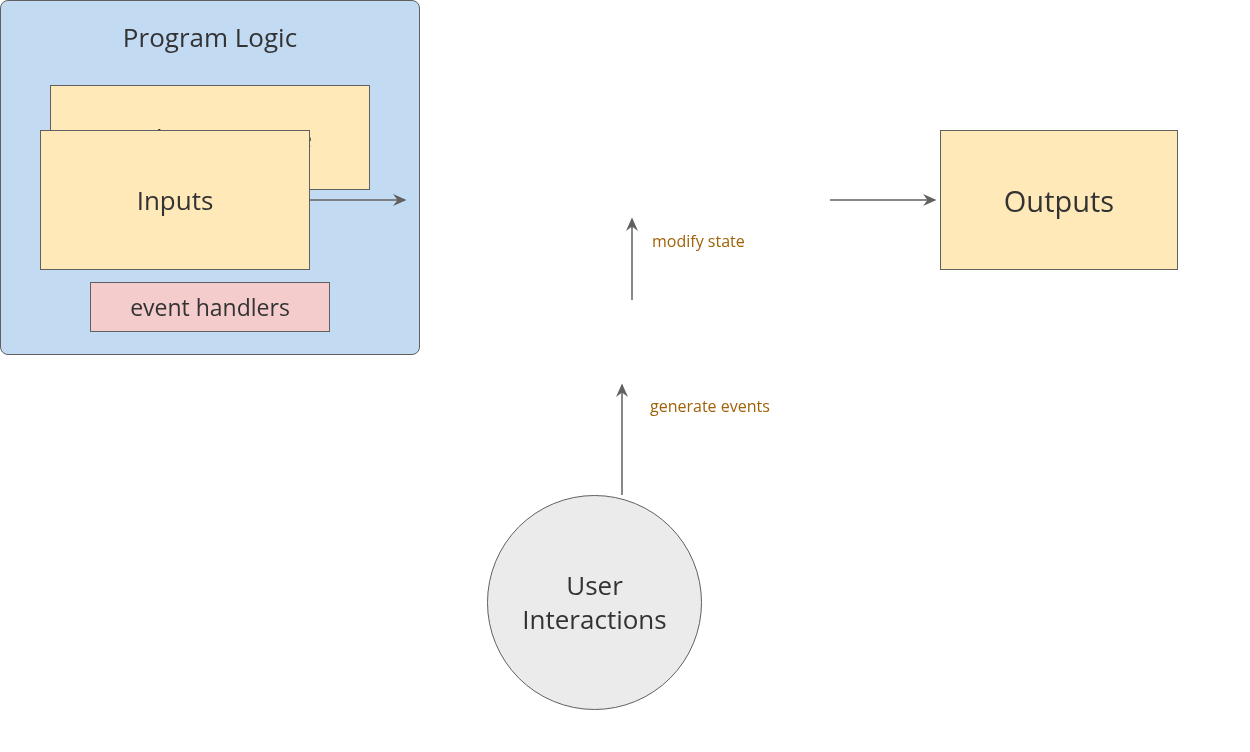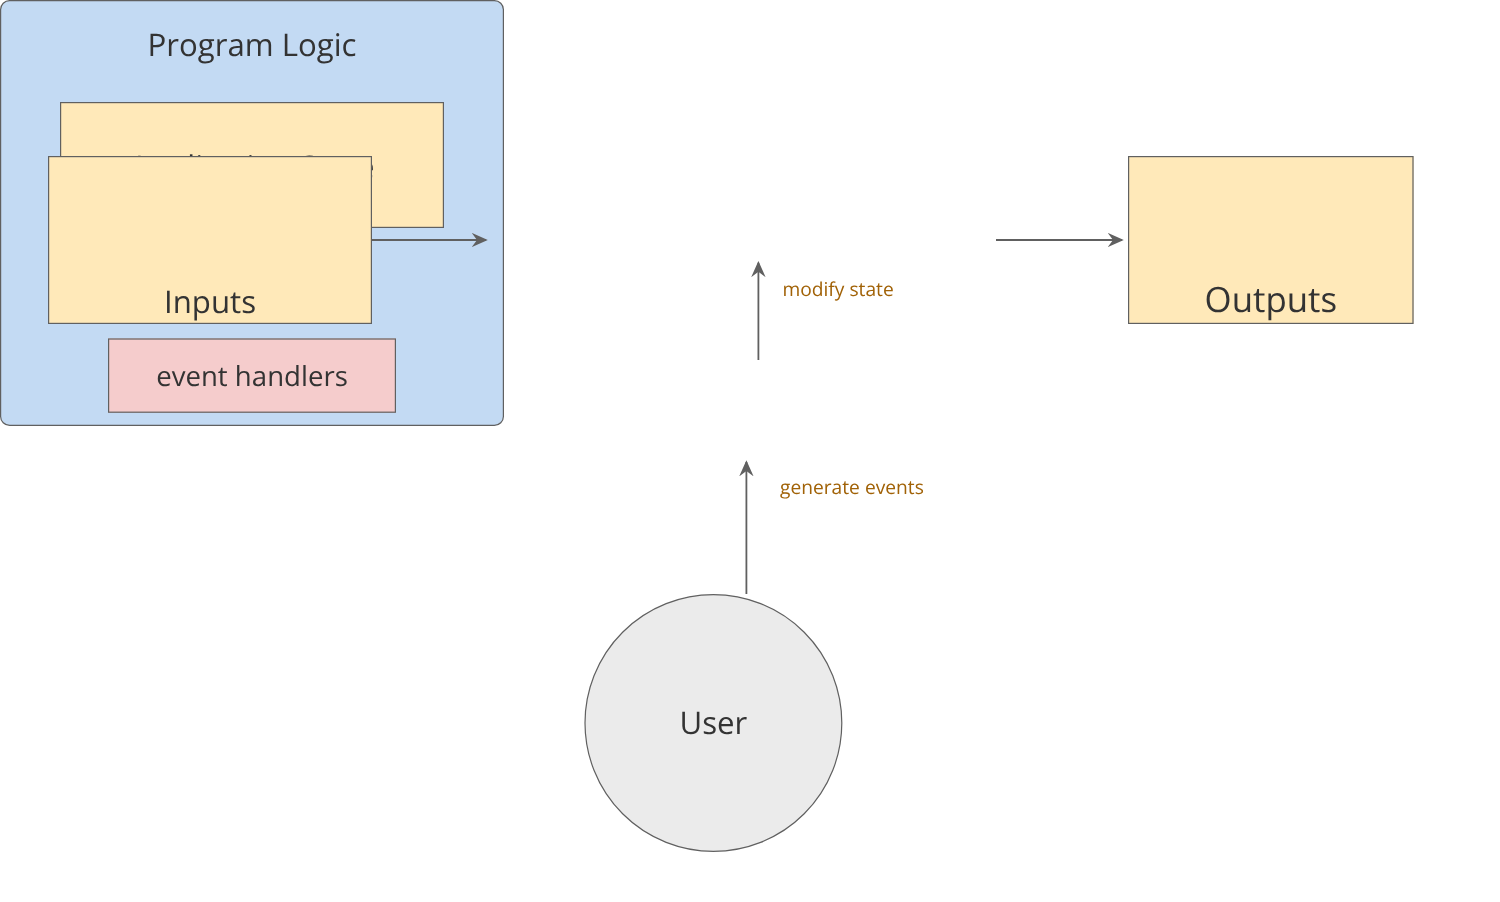--- a/index.html
+++ b/index.html
@@ -16,21 +16,21 @@
     }
     .diagram {
       position: relative;
       width: 100%;
       height: 100%;
     }
     .box {
       position: absolute;
       border: 1px solid #606060;
       display: flex;
-      align-items: flex-end;
+      align-items: center;
       justify-content: center;
       text-align: center;
     }
     .inputs-box {
       left: 40px;
       top: 130px;
       width: 270px;
       height: 140px;
       background: #ffe9b9;
       font-size: 26px;
@@ -69,21 +69,21 @@
       background: #ffe9b9;
       border: 1px solid #606060;
       display: flex;
       align-items: center;
       justify-content: center;
       font-size: 26px;
       color: #333;
     }
     .event-handlers-box {
       width: 240px;
-      height: 62px;
+      height: 50px;
       background: #f5cccc;
       border: 1px solid #606060;
       display: flex;
       align-items: center;
       justify-content: center;
       font-size: 23px;
       color: #333;
       margin-top: 92px;
     }
     .user-interactions {
@@ -159,18 +159,19 @@
       <span>event handlers</span>
     </div>
   </div>
 
   <div class="outputs-box box">
     <span>Outputs</span>
   </div>
 
   <div class="user-interactions">
     <span>User</span>
+    <span>Interactions</span>
   </div>
 
   <div class="arrow-label modify-state-label">modify state</div>
   <div class="arrow-label generate-events-label">generate events</div>
 
 </div>
 
 </body></html>

